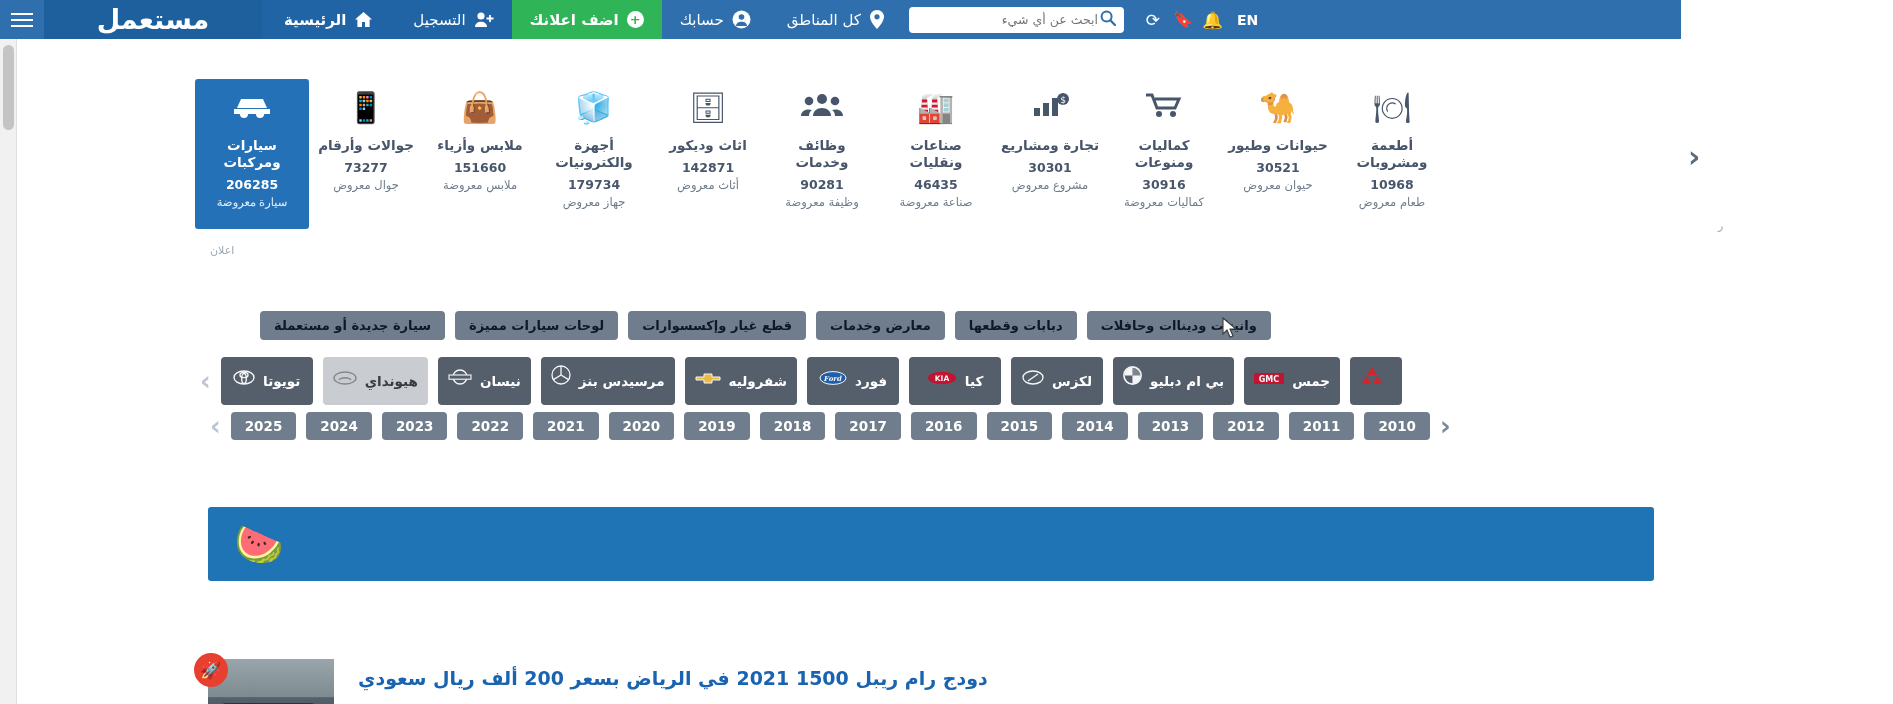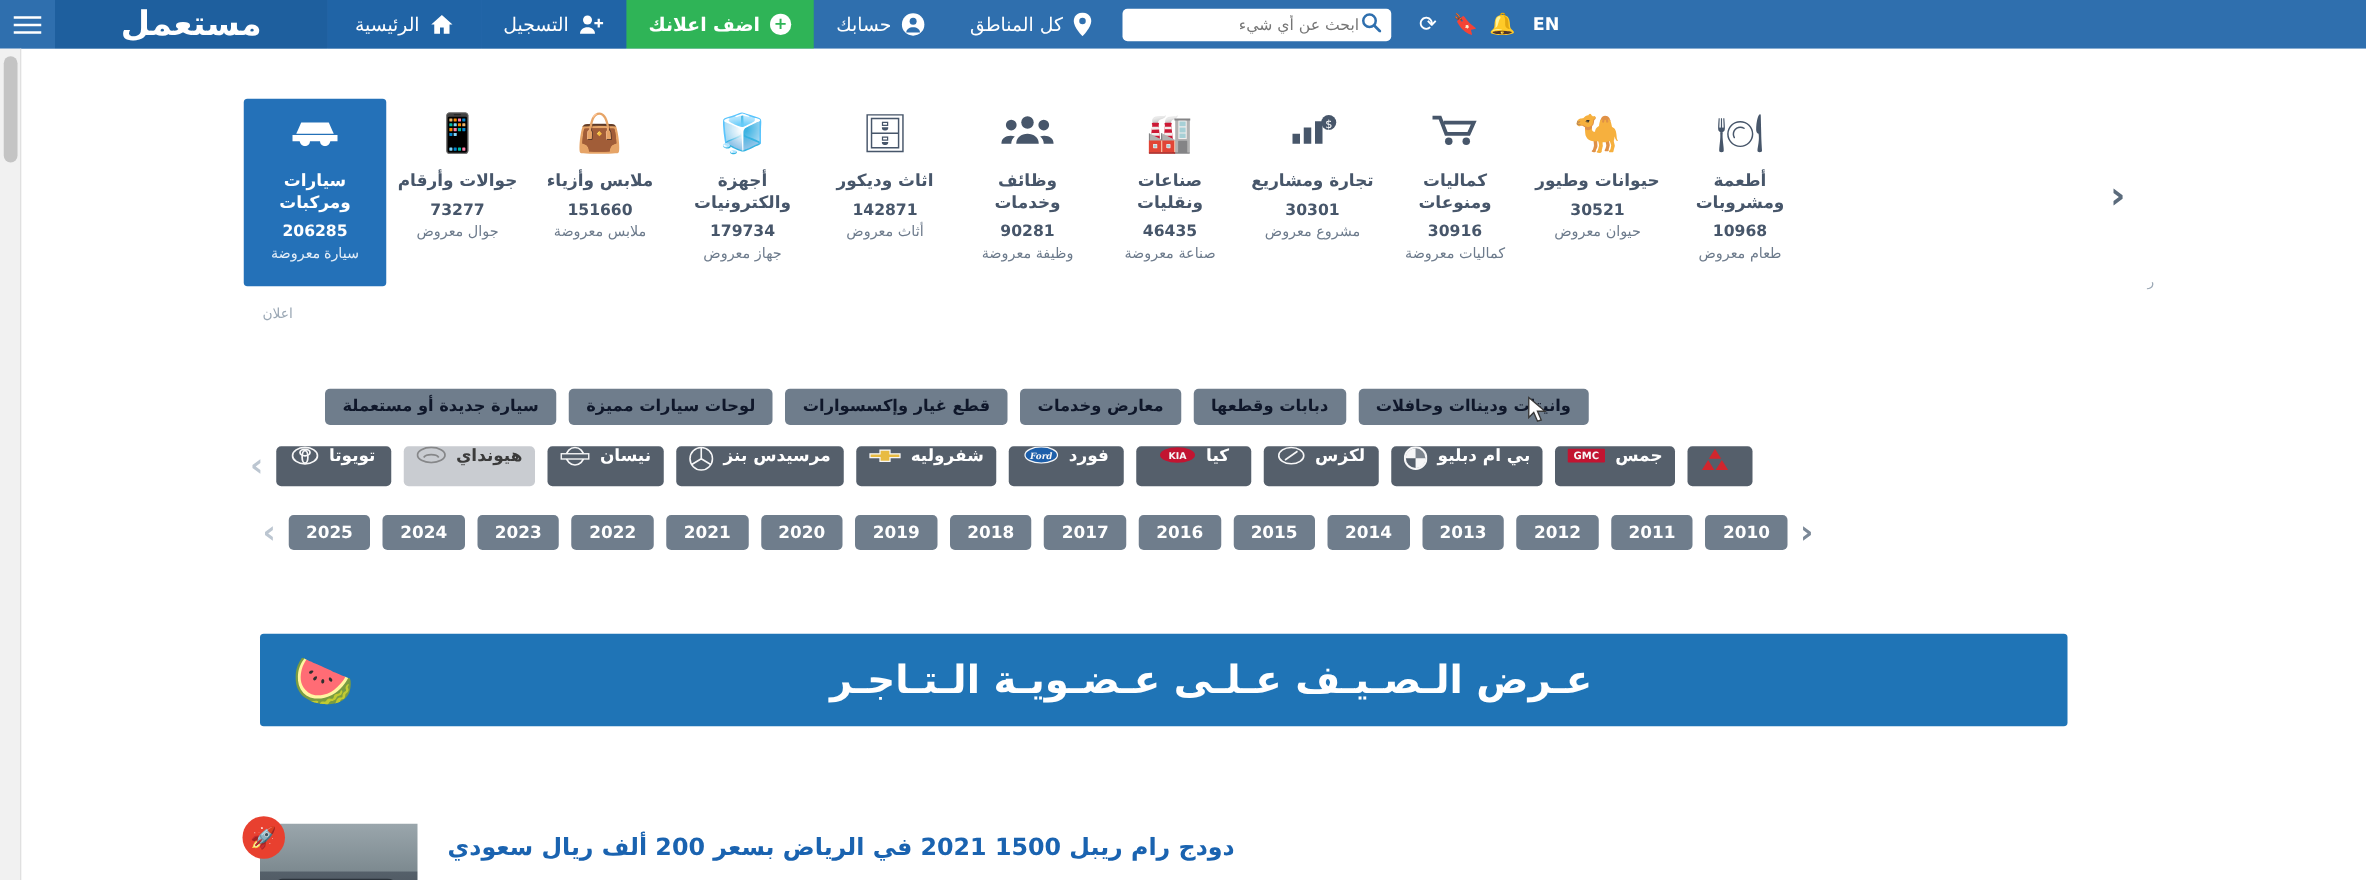--- a/index.html
+++ b/index.html
@@ -8,21 +8,21 @@
     width: 1893px; height: 704px;
     overflow: hidden;
     background: #ffffff;
     font-family: "DejaVu Sans", "Liberation Sans", sans-serif;
   }
   body { position: relative; }
 
   
   .topbar {
     position: absolute; top: 0; left: 0;
-    width: 1893px; height: 39px;
+    width: 1681px; height: 39px;
     background: #2f6fae;
     display: flex; flex-direction: row-reverse;
     align-items: center;
     color: #ffffff;
   }
   .hamburger {
     width: 44px; height: 39px;
     display: flex; align-items: center; justify-content: center;
     background: #2f6fae;
   }
@@ -37,21 +37,21 @@
   }
   .logo-text {
     font-size: 27px; font-weight: bold; color: #ffffff;
     letter-spacing: 1px;
   }
   .nav-item {
     height: 39px; padding: 0 14px;
     display: flex; align-items: center; gap: 8px;
     font-size: 15px; white-space: nowrap;
   }
-  .nav-item.home { background: #2064a6; font-weight: normal; padding: 4px 22px; }
+  .nav-item.home { background: #2064a6; font-weight: bold; padding: 4px 22px; }
   .nav-item.reg  { background: #2064a6; padding: 0 18px; }
   .nav-item.add  { background: #2fb457; padding: 0 18px; font-weight: bold; }
   .nav-item.account { padding: 0 18px; }
   .nav-item.regions { padding: 0 18px; }
   .nav-icon { display: inline-flex; align-items: center; justify-content: center; }
   .circle-plus {
     width: 17px; height: 17px; border-radius: 50%;
     background: #ffffff; color: #2fb457;
     font-size: 13px; line-height: 15px; text-align: center; font-weight: bold;
   }
@@ -143,22 +143,22 @@
     background: #6f7d8c; color: #0f172a;
     border-radius: 4px; font-size: 13px; font-weight: bold;
     padding: 7px 14px; white-space: nowrap;
   }
   .row1 { top: 272px; left: 260px; width: 1420px; justify-content: flex-start; }
 
   
   .row2 { top: 318px; left: 200px; width: 1460px; }
   .brand {
     background: #555f6b; color: #ffffff; border-radius: 4px;
-    height: 32px; min-width: 92px; padding: 0 10px;
-    display: flex; flex-direction: row-reverse; align-items: flex-start;
+    height: 48px; min-width: 92px; padding: 16px 10px;
+    display: flex; flex-direction: row-reverse; align-items: flex-end;
     justify-content: center; gap: 8px;
     font-size: 13.5px; font-weight: bold; white-space: nowrap;
   }
   .brand.hovered { background: #c9ccd1; color: #3b3b3b; }
   .brand .b-mark { font-size: 15px; opacity: .95; }
   .brand.hovered .b-mark { opacity: .6; }
 
   
   .row3 { top: 372px; left: 210px; width: 1450px; }
   .year {
@@ -571,21 +571,20 @@
     <div class="year">2014</div>
     <div class="year">2013</div>
     <div class="year">2012</div>
     <div class="year">2011</div>
     <div class="year">2010</div>
     <div class="row-arrow">‹</div>
   </div>
 
   <div class="banner">
     <div class="melon">🍉</div>
-    <div class="b-title">عـرض الـصـيـف عـلـى عـضـويـة الـتـاجـر</div>
   </div>
 
   <div class="article">
     <div class="thumb-wrap">
       <div class="thumb-img">
         <div class="car-shape"></div>
       </div>
       <div class="rocket">🚀</div>
     </div>
     <div class="a-title">دودج رام ريبل 1500 2021 في الرياض بسعر 200 ألف ريال سعودي</div>

